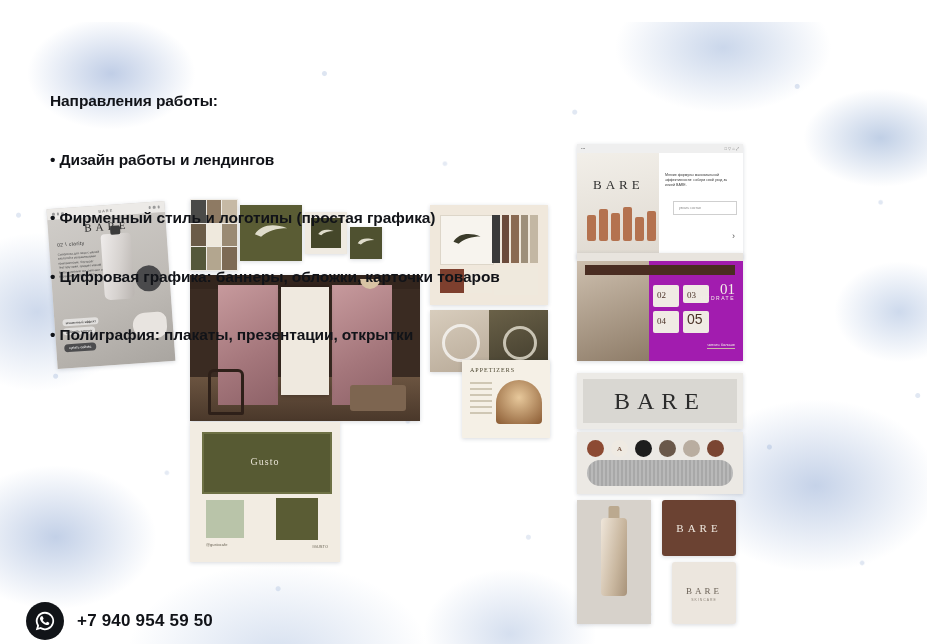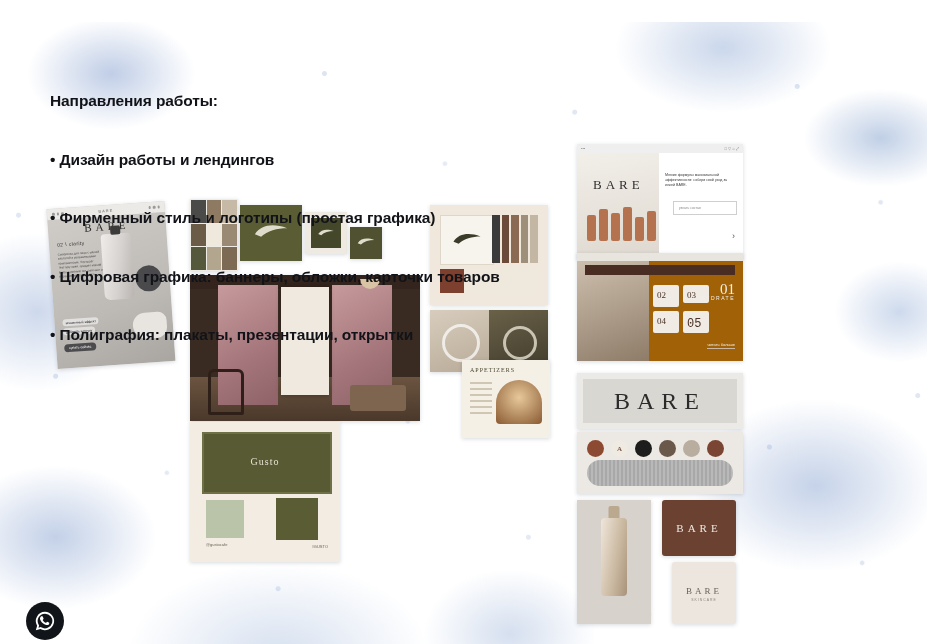--- a/index.html
+++ b/index.html
@@ -174,21 +174,21 @@
   #c11-bottles i { display:block; width:9px; background:#b4724f; border-radius:2px;}
   #c11-right { position:absolute; right:0; top:9px; width:84px; height:106px; background:#fff; }
   #c11-txt { position:absolute; right:6px; top:20px; width:72px; font-size:3.6px; line-height:5px; color:#3a3a3a;}
   #c11-input { position:absolute; right:6px; top:48px; width:62px; height:12px; border:1px solid #cfcfcf; }
   #c11-arrow { position:absolute; right:8px; bottom:18px; font-size:9px; color:#555;}
 
   
   #card12 { left:577px; top:231px; width:166px; height:108px; background:#5c3a2c; }
   #c12-bar { height:8px; background:#e8e4de;}
   #c12-photo { position:absolute; left:0; top:8px; width:72px; height:100px; background:linear-gradient(160deg,#cdbfae,#8e7c68);}
-  #c12-right { position:absolute; right:0; top:8px; width:94px; height:100px; background:#a16207;}
+  #c12-right { position:absolute; right:0; top:8px; width:94px; height:100px; background:#a21caf;}
   .c12-card { position:absolute; background:#f0ebe4; border-radius:2px;}
   #c12-num { position:absolute; right:8px; top:20px; font-size:15px; color:#f3eee7; font-family:"Liberation Serif", serif;}
   #c12-h { position:absolute; right:8px; top:34px; font-size:5px; color:#f3eee7; letter-spacing:1.5px;}
   #c12-btn { position:absolute; right:8px; bottom:12px; font-size:4px; color:#f3eee7; border-bottom:1px solid #cbb7a6; padding-bottom:1px;}
   #c12-strip { position:absolute; left:8px; top:12px; width:150px; height:10px; background:#4a2d22;}
 
   
   #card13 { left:577px; top:351px; width:166px; height:56px; background:#eceae6; }
   #c13-inner { position:absolute; inset:6px; background:#d9d7d2; display:flex; align-items:center; justify-content:center;}
   #c13-logo { font-size:24px; letter-spacing:7px; color:#2b2b2b; font-family:"Liberation Serif", serif;}
@@ -393,21 +393,21 @@
       <div class="c12-card" style="left:4px;top:24px;width:26px;height:22px">
         <span style="position:absolute;left:4px;top:5px;font-size:9px;color:#4a3227;font-family:'Liberation Serif',serif">02</span>
       </div>
       <div class="c12-card" style="left:34px;top:24px;width:26px;height:18px">
         <span style="position:absolute;left:4px;top:5px;font-size:9px;color:#4a3227;font-family:'Liberation Serif',serif">03</span>
       </div>
       <div class="c12-card" style="left:4px;top:50px;width:26px;height:22px">
         <span style="position:absolute;left:4px;top:5px;font-size:9px;color:#4a3227;font-family:'Liberation Serif',serif">04</span>
       </div>
       <div class="c12-card" style="left:34px;top:50px;width:26px;height:22px">
-        <span style="position:absolute;left:4px;top:6px;font-size:12px;color:#4a3227;font-family:Liberation Mono, monospace">05</span>
+        <span style="position:absolute;left:4px;top:0;font-size:14px;color:#4a3227;font-family:Liberation Sans, sans-serif">05</span>
       </div>
       <div id="c12-num">01</div>
       <div id="c12-h">HYDRATE</div>
       <div id="c12-btn">читать больше</div>
     </div>
     <div id="c12-strip"></div>
   </div>
 
   <div class="card" id="card13">
     <div id="c13-inner">
@@ -443,14 +443,15 @@
     <div id="c17-sub">SKINCARE</div>
   </div>
 
   <div id="contact">
     <div id="wa">
       <svg width="22" height="22" viewBox="0 0 24 24" aria-hidden="true">
         <path fill="#ffffff" d="M12 2a10 10 0 0 0-8.6 15.1L2 22l5-1.3A10 10 0 1 0 12 2zm0 2a8 8 0 1 1-4.2 14.8l-.3-.2-2.6.7.7-2.5-.2-.3A8 8 0 0 1 12 4z"></path>
         <path fill="#ffffff" d="M9.2 7.4c-.2-.5-.4-.5-.6-.5h-.5c-.2 0-.5.1-.7.4-.3.3-.9.9-.9 2.1s.9 2.4 1 2.6c.1.2 1.7 2.8 4.3 3.8 2.1.8 2.6.7 3 .6.5 0 1.5-.6 1.7-1.2.2-.6.2-1.1.1-1.2l-.6-.3c-.2-.1-1.3-.7-1.5-.8-.2-.1-.4-.1-.5.1l-.7.9c-.1.2-.3.2-.5.1-.2-.1-1-.4-1.9-1.2-.7-.6-1.2-1.4-1.3-1.6-.1-.2 0-.4.1-.5l.4-.5.3-.5v-.4l-1.2-2.9z"></path>
       </svg>
     </div>
+    <div id="phone">+7 940 954 59 50</div>
   </div>
 </div>
 
 </body></html>

